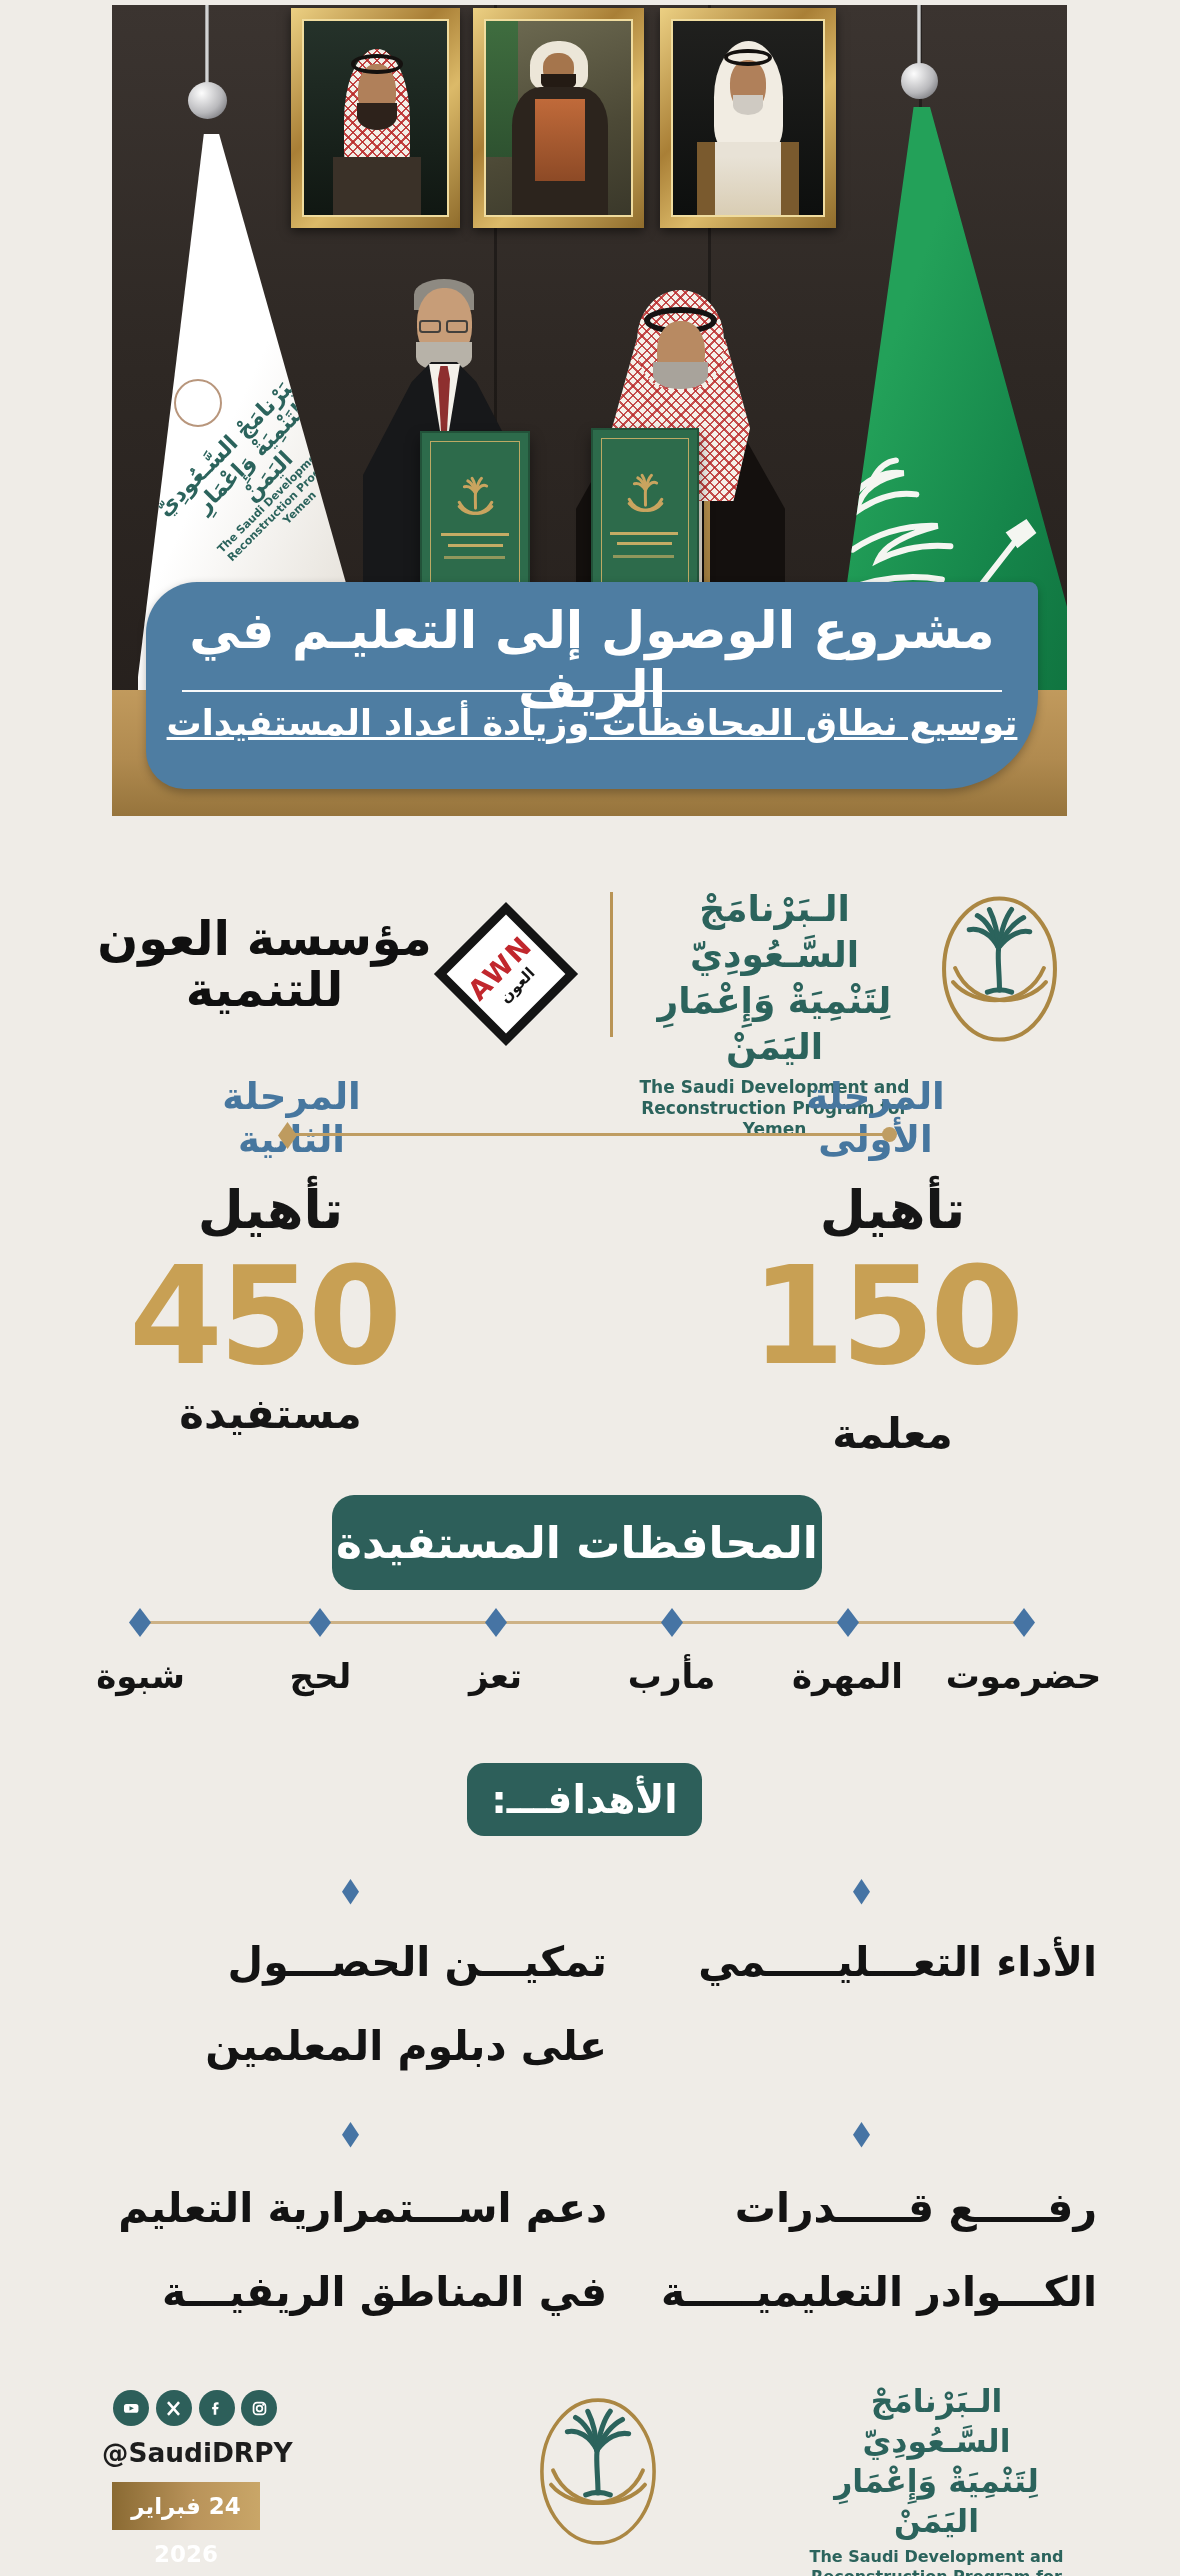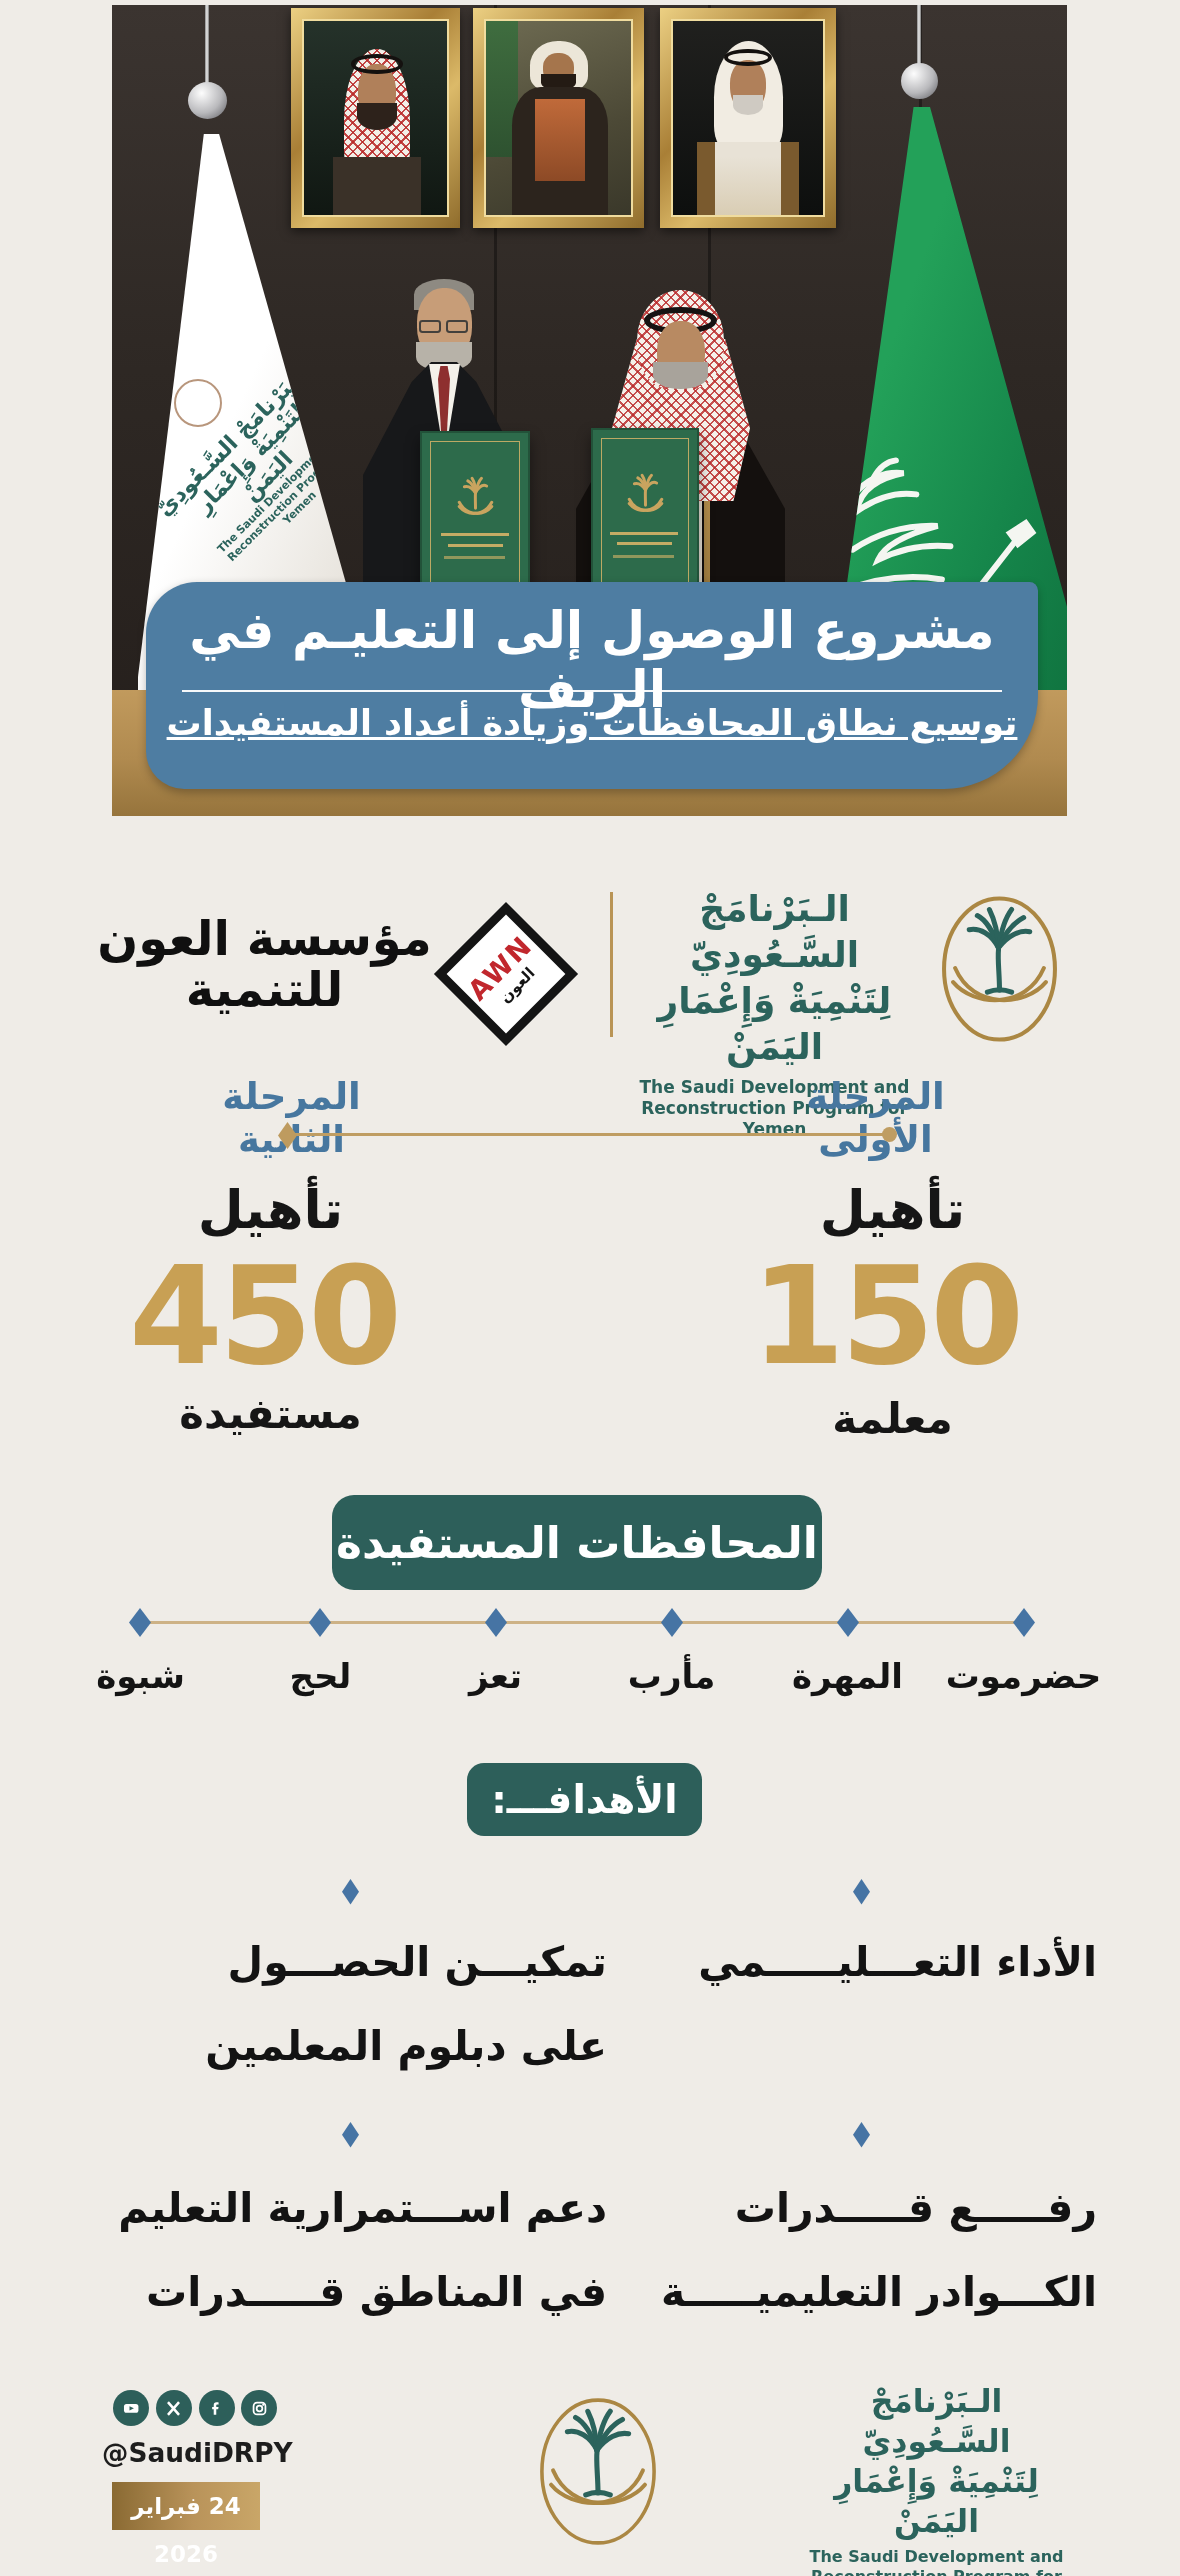--- a/index.html
+++ b/index.html
@@ -221,21 +221,21 @@
   <div class="abs rtl ctr phase-label" style="left:748px;top:1075px;">المرحلة الأولى</div>
   <div class="abs rtl ctr phase-label" style="left:164px;top:1075px;">المرحلة الثانية</div>
 
   <div class="abs" style="left:294px;top:1133px;width:592px;height:3.4px;background:#BF9D62;"></div>
   <div class="gold-diamond" style="left:278px;top:1122px;width:19px;height:27px;"></div>
   <div class="abs" style="left:882px;top:1127px;width:15.3px;height:15.3px;border-radius:50%;background:#BF9D62;"></div>
 
   <div class="abs rtl ctr" style="left:765px;top:1179px;width:255px;">
     <div class="stat-action">تأهيل</div>
     <div class="stat-number" style="margin-top:8.5px;">150</div>
-    <div class="stat-unit" style="margin-top:10px;">معلمة</div>
+    <div class="stat-unit" style="margin-top:25px;">معلمة</div>
   </div>
   <div class="abs rtl ctr" style="left:143px;top:1179px;width:255px;">
     <div class="stat-action">تأهيل</div>
     <div class="stat-number" style="margin-top:8.5px;">450</div>
     <div class="stat-unit" style="margin-top:5px;">مستفيدة</div>
   </div>
 
   <div class="abs rtl ctr teal-banner" style="left:332px;top:1495px;width:490px;height:95px;font-size:44px;line-height:95px;border-radius:22px;">المحافظات المستفيدة</div>
 
   <div class="abs" style="left:141px;top:1621px;width:883px;height:2.6px;background:#CDB286;"></div>
@@ -268,21 +268,21 @@
 
   <div class="blue-diamond" style="left:853px;top:2122px;width:17px;height:25.5px;"></div>
   <div class="abs rtl" style="left:630px;top:2166px;width:467px;text-align:right;">
     <div class="goal-line">رفـــــع قـــــدرات</div>
     <div class="goal-line">الكـــوادر التعليميـــــة</div>
   </div>
 
   <div class="blue-diamond" style="left:342px;top:2122px;width:17px;height:25.5px;"></div>
   <div class="abs rtl" style="left:109px;top:2166px;width:498px;text-align:right;">
     <div class="goal-line">دعم اســـتمرارية التعليم</div>
-    <div class="goal-line">في المناطق قـــــدرات</div>
+    <div class="goal-line">في المناطق الريفيـــة</div>
   </div>
 
   <div class="abs" style="left:113px;top:2390px;display:flex;gap:6.8px;">
     <div class="soc">
       <svg width="20.4" height="20.4" viewBox="0 0 24 24">
           <rect x="3.5" y="7" width="17" height="10.5" rx="3" fill="#fff"></rect>
           <path d="M10 9.6 L15.2 12.2 L10 14.8 Z" fill="#2D5F5A"></path>
         </svg>
     </div>
     <div class="soc">

